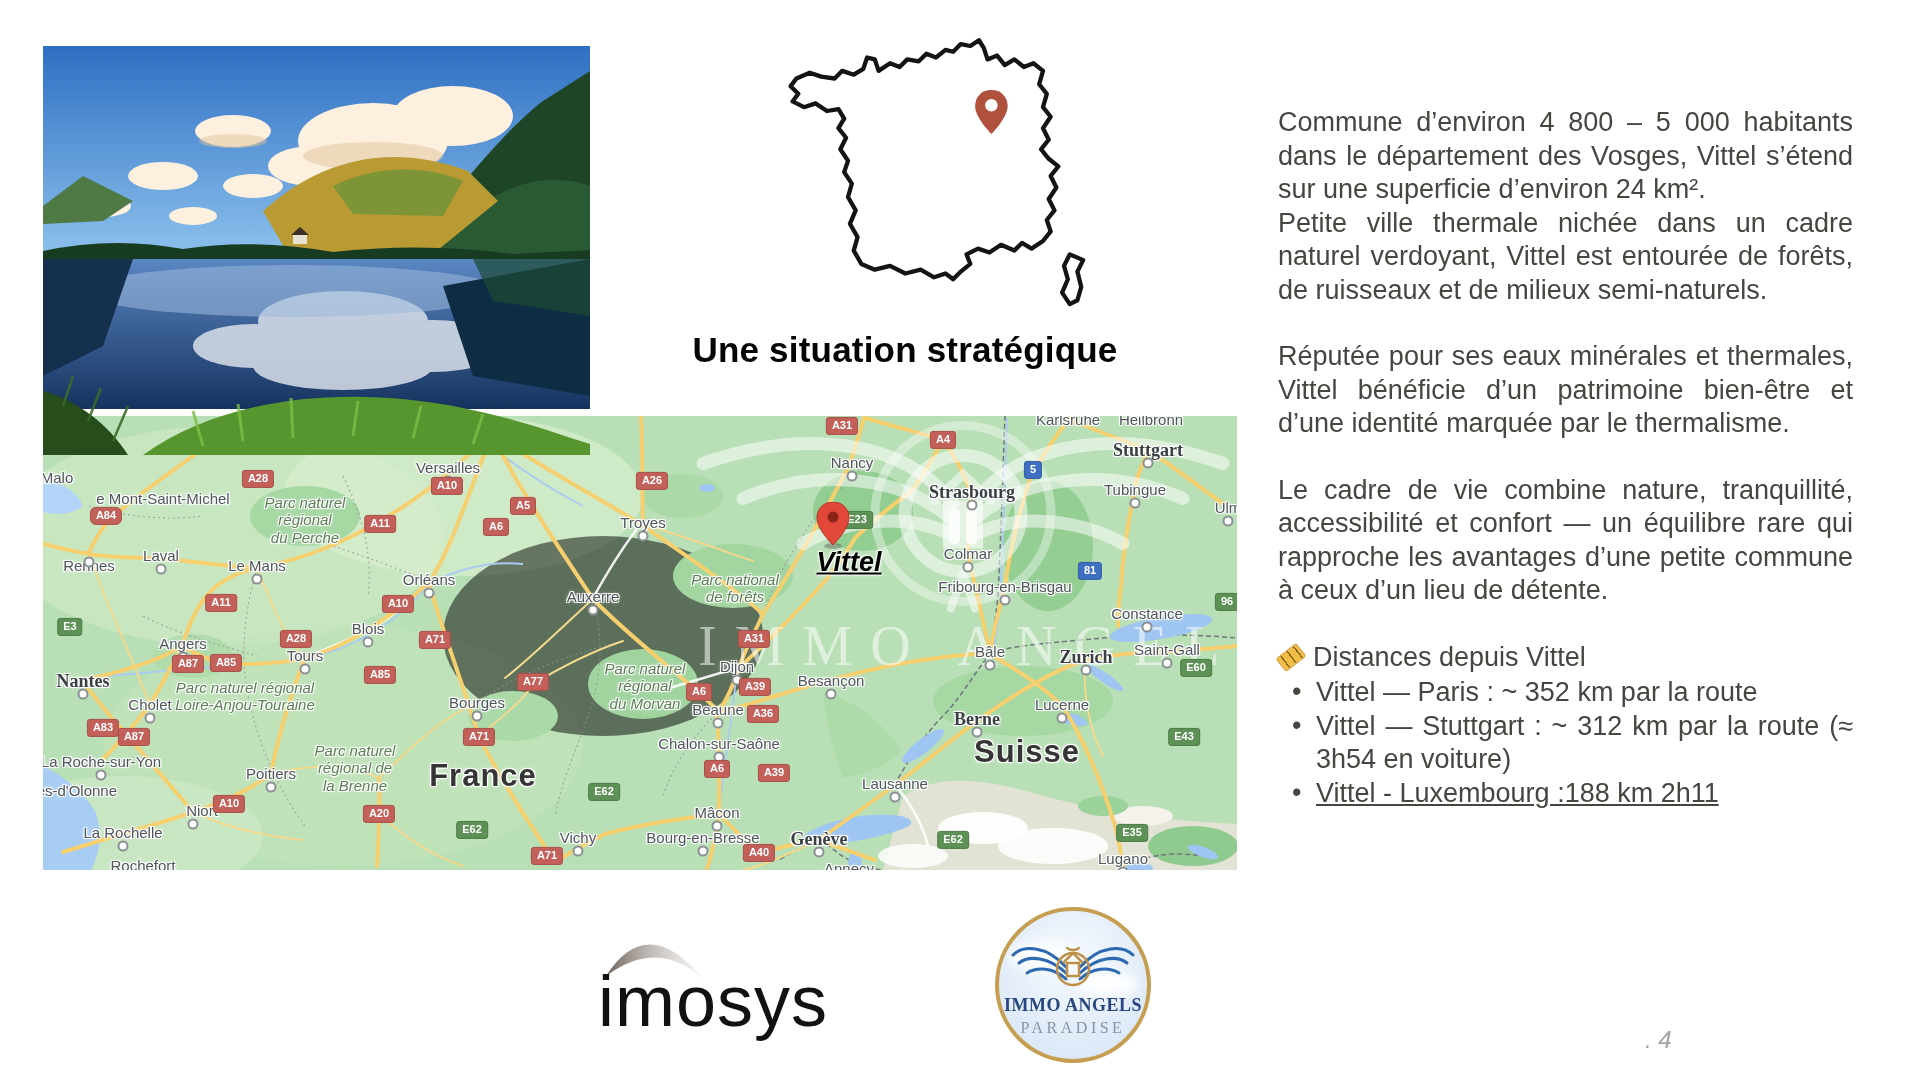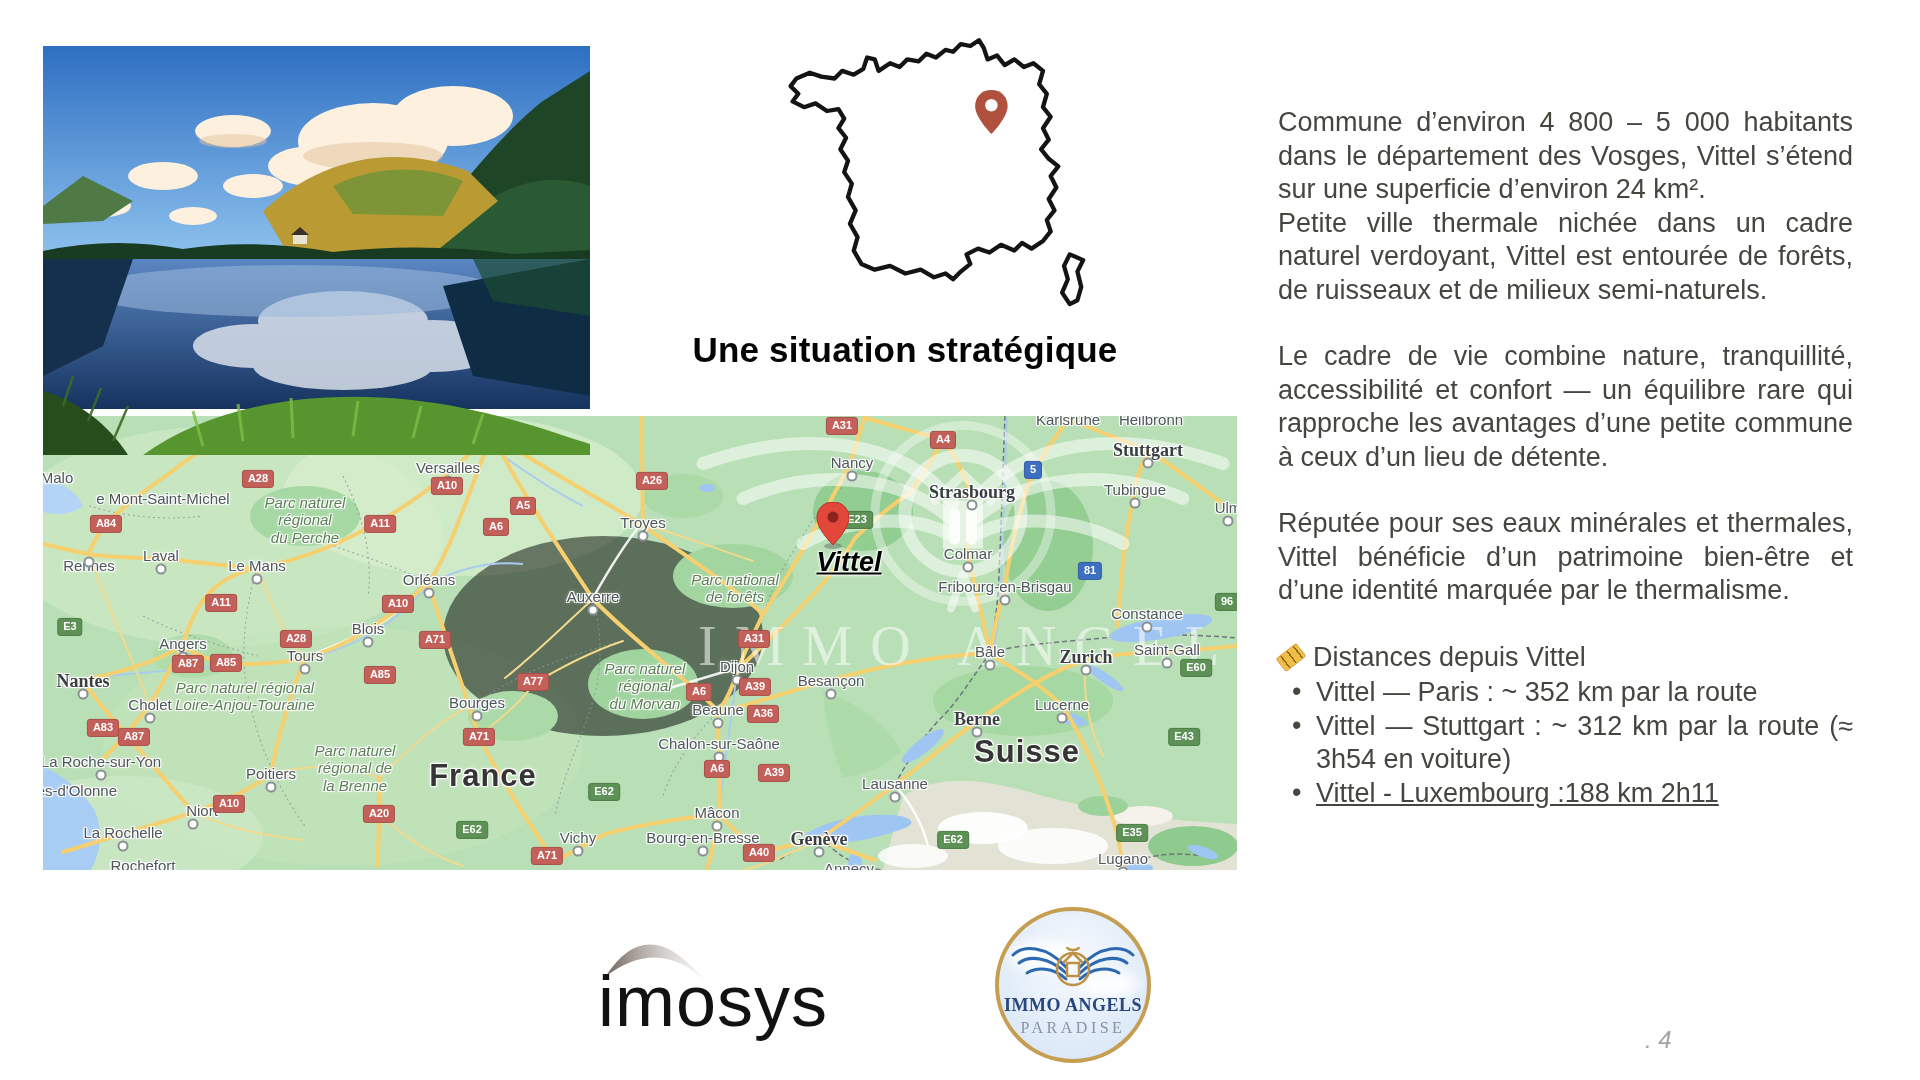--- a/index.html
+++ b/index.html
@@ -388,21 +388,21 @@
         <span class="park" style="left: 312px; top: 352px;">Parc naturel
 régional de
 la Brenne</span>
         <span class="park" style="left: 602px; top: 270px;">Parc naturel
 régional
 du Morvan</span>
         <span class="park" style="left: 692px; top: 172px;">Parc national
 de forêts</span>
         <span class="country" style="left: 440px; top: 360px;">France</span>
         <span class="country" style="left: 984px; top: 336px;">Suisse</span>
-        <span class="shield red" style="left: 63px; top: 108px;">A84</span>
+        <span class="shield red" style="left: 63px; top: 100px; border-radius: 6px;">A84</span>
         <span class="shield red" style="left: 215px; top: 63px;">A28</span>
         <span class="shield red" style="left: 404px; top: 70px;">A10</span>
         <span class="shield red" style="left: 337px; top: 108px;">A11</span>
         <span class="shield red" style="left: 178px; top: 187px;">A11</span>
         <span class="shield red" style="left: 355px; top: 188px;">A10</span>
         <span class="shield red" style="left: 392px; top: 224px;">A71</span>
         <span class="shield red" style="left: 253px; top: 223px;">A28</span>
         <span class="shield red" style="left: 183px; top: 247px;">A85</span>
         <span class="shield red" style="left: 145px; top: 248px;">A87</span>
         <span class="shield red" style="left: 337px; top: 259px;">A85</span>
@@ -442,22 +442,22 @@
       <ellipse cx="0" cy="44" rx="9" ry="3" fill="rgba(60,60,60,.35)"></ellipse>
       <path d="M0,0 C-10,0 -16,7.5 -16,16 C-16,27 0,43 0,43 C0,43 16,27 16,16 C16,7.5 10,0 0,0 Z" fill="#e2473a" stroke="#b23127" stroke-width="1"></path>
       <circle cx="0" cy="15" r="5.5" fill="#8c241c"></circle>
     </svg>
     <div class="vittel">Vittel</div>
   </div>
 
   <div class="rtext">
     <p>Commune d’environ 4 800 – 5 000 habitants dans le département des Vosges, Vittel s’étend sur une superficie d’environ 24 km².</p>
     <p> Petite ville thermale nichée dans un cadre naturel verdoyant, Vittel est entourée de forêts, de ruisseaux et de milieux semi-naturels.</p>
+    <p class="gap"> Réputée pour ses eaux minérales et thermales, Vittel bénéficie d’un patrimoine bien-être et d’une identité marquée par le thermalisme.</p>
     <p class="gap"> Le cadre de vie combine nature, tranquillité, accessibilité et confort — un équilibre rare qui rapproche les avantages d’une petite commune à ceux d’un lieu de détente.</p>
-    <p class="gap"> Réputée pour ses eaux minérales et thermales, Vittel bénéficie d’un patrimoine bien-être et d’une identité marquée par le thermalisme.</p>
     <div class="dist-head">
       <span class="ruler"></span>
       <span>Distances depuis Vittel</span>
     </div>
     <ul class="dist-list">
       <li><span>Vittel — Paris : ~ 352 km par la route</span></li>
       <li><span>Vittel — Stuttgart : ~ 312 km par la route (≈ 3h54 en voiture)</span></li>
       <li class="u"><span>Vittel - Luxembourg :188 km 2h11</span></li>
     </ul>
   </div>

